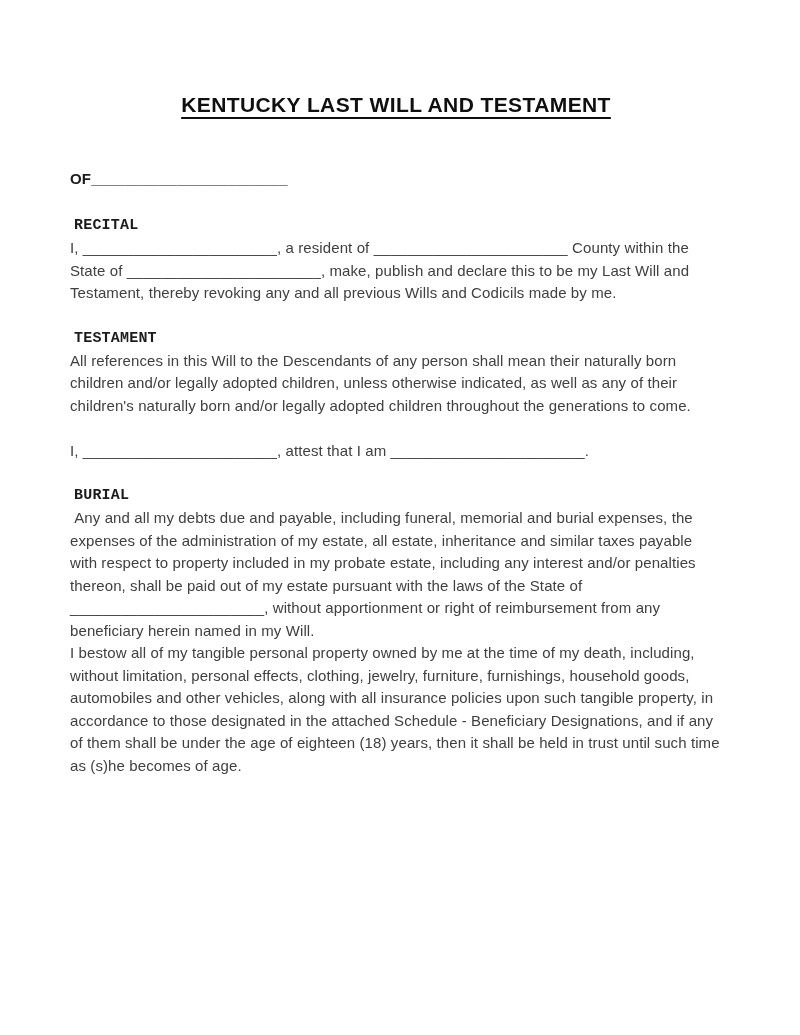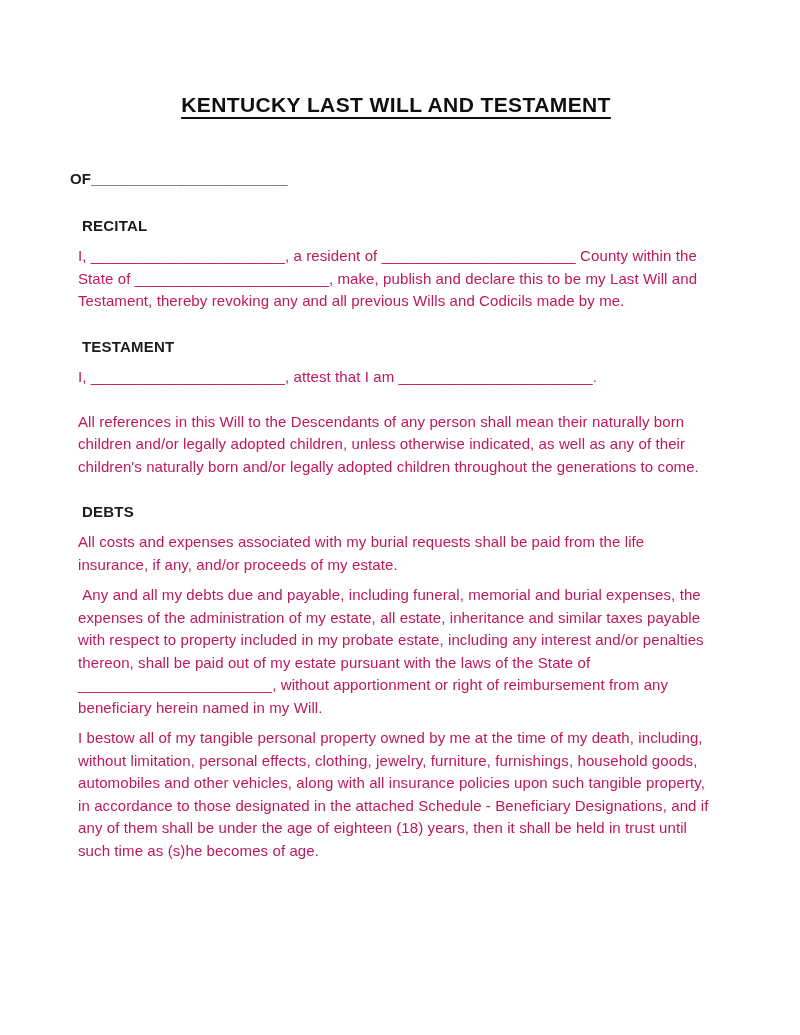--- a/index.html
+++ b/index.html
@@ -39,29 +39,30 @@
     color: #1c1c1c;
     letter-spacing: 0.2px;
     margin: 16px 0 24px 0;
     line-height: 22px;
   }
   .section-heading {
     font-size: 15px;
     font-weight: 700;
     color: #1c1c1c;
     letter-spacing: 0.2px;
-    margin: 22px 0 0 12px;
+    margin: 22px 0 0 4px;
     line-height: 23px;
+    font-family: Liberation Mono, monospace;
   }
   .section-paragraph {
     font-size: 15px;
     line-height: 22.5px;
     letter-spacing: 0.1px;
-    margin: 8px;
-    color: #be185d;
+    margin: 0;
+    color: #404040;
   }
   .section-paragraph + .section-paragraph {
     margin-top: 22.5px;
   }
 </style>
 </head>
 <body>
 
 <div class="page">
 
@@ -69,27 +70,26 @@
 
   <p class="of-line">OF_______________________</p>
 
   <section>
     <h2 class="section-heading">RECITAL</h2>
     <p class="section-paragraph">I, _______________________, a resident of _______________________ County within the State of _______________________, make, publish and declare this to be my Last Will and Testament, thereby revoking any and all previous Wills and Codicils made by me.</p>
   </section>
 
   <section>
     <h2 class="section-heading">TESTAMENT</h2>
+    <p class="section-paragraph">All references in this Will to the Descendants of any person shall mean their naturally born children and/or legally adopted children, unless otherwise indicated, as well as any of their children's naturally born and/or legally adopted children throughout the generations to come.</p>
     <p class="section-paragraph">I, _______________________, attest that I am _______________________.</p>
-    <p class="section-paragraph">All references in this Will to the Descendants of any person shall mean their naturally born children and/or legally adopted children, unless otherwise indicated, as well as any of their children's naturally born and/or legally adopted children throughout the generations to come.</p>
   </section>
 
   <section>
-    <h2 class="section-heading">DEBTS</h2>
-    <p class="section-paragraph">All costs and expenses associated with my burial requests shall be paid from the life insurance, if any, and/or proceeds of my estate.</p>
+    <h2 class="section-heading">BURIAL</h2>
   </section>
 
   <section>
     <p class="section-paragraph">&nbsp;Any and all my debts due and payable, including funeral, memorial and burial expenses, the expenses of the administration of my estate, all estate, inheritance and similar taxes payable with respect to property included in my probate estate, including any interest and/or penalties thereon, shall be paid out of my estate pursuant with the laws of the State of _______________________, without apportionment or right of reimbursement from any beneficiary herein named in my Will.</p>
   </section>
 
   <section>
     <p class="section-paragraph">I bestow all of my tangible personal property owned by me at the time of my death, including, without limitation, personal effects, clothing, jewelry, furniture, furnishings, household goods, automobiles and other vehicles, along with all insurance policies upon such tangible property, in accordance to those designated in the attached Schedule - Beneficiary Designations, and if any of them shall be under the age of eighteen (18) years, then it shall be held in trust until such time as (s)he becomes of age.</p>
   </section>
 

